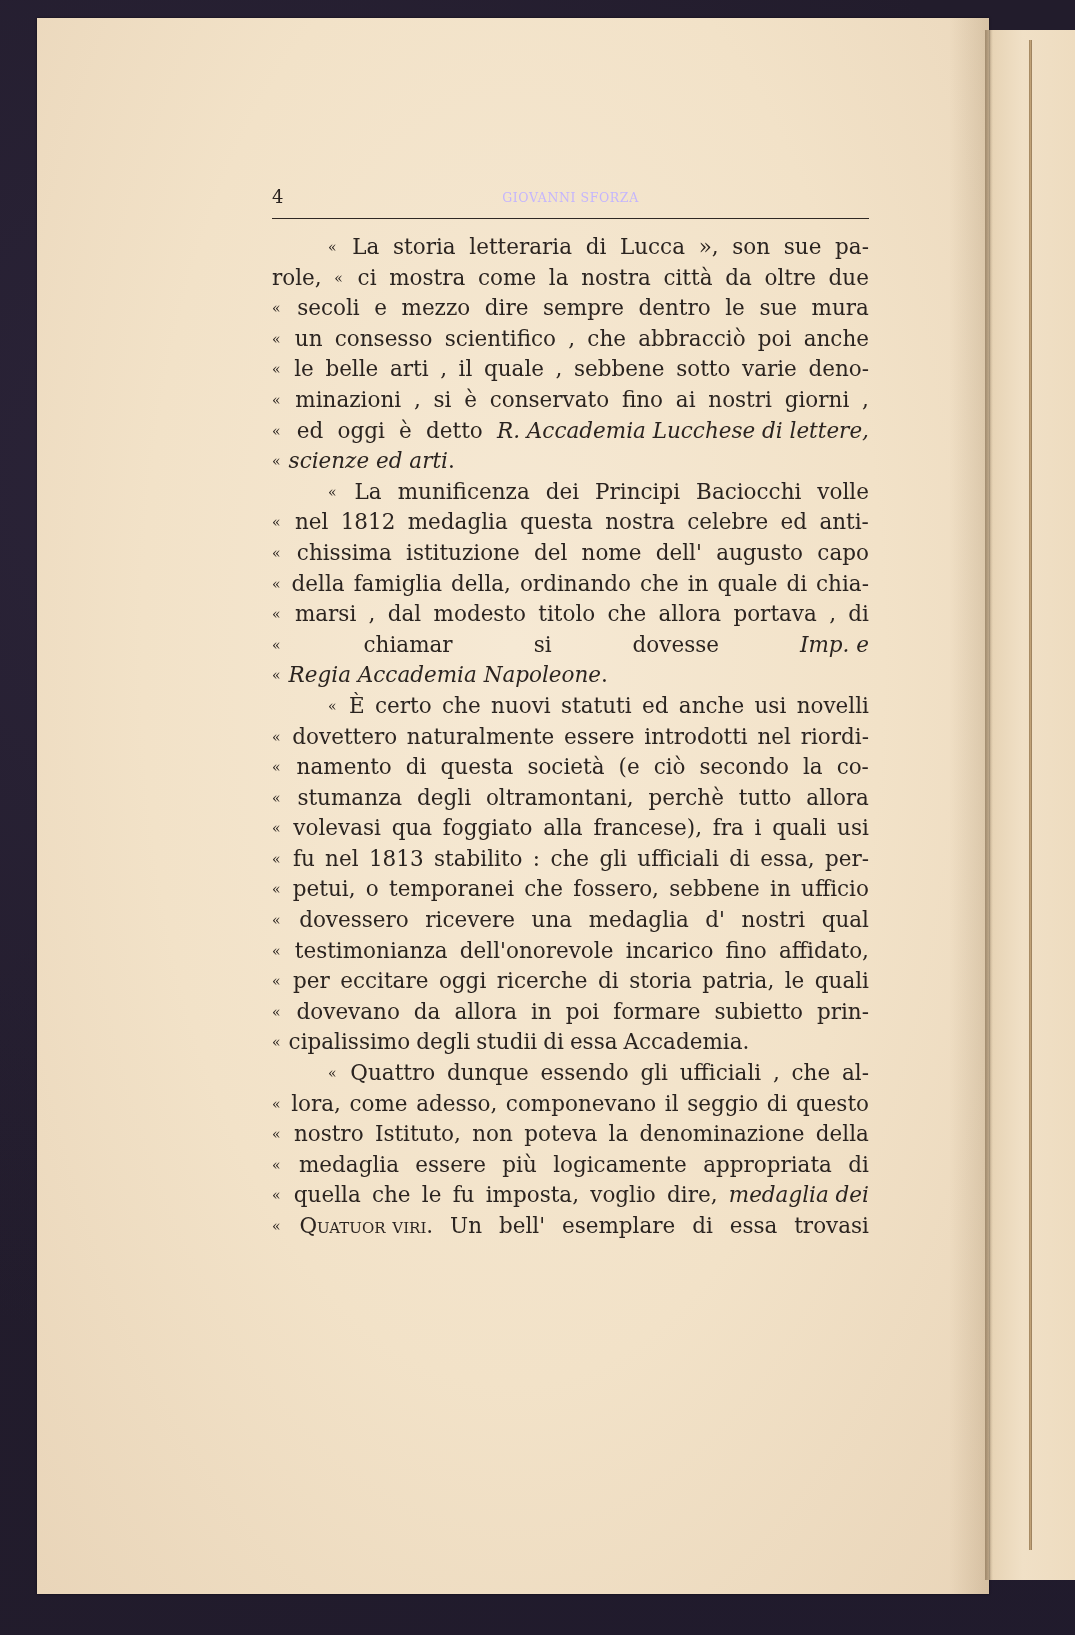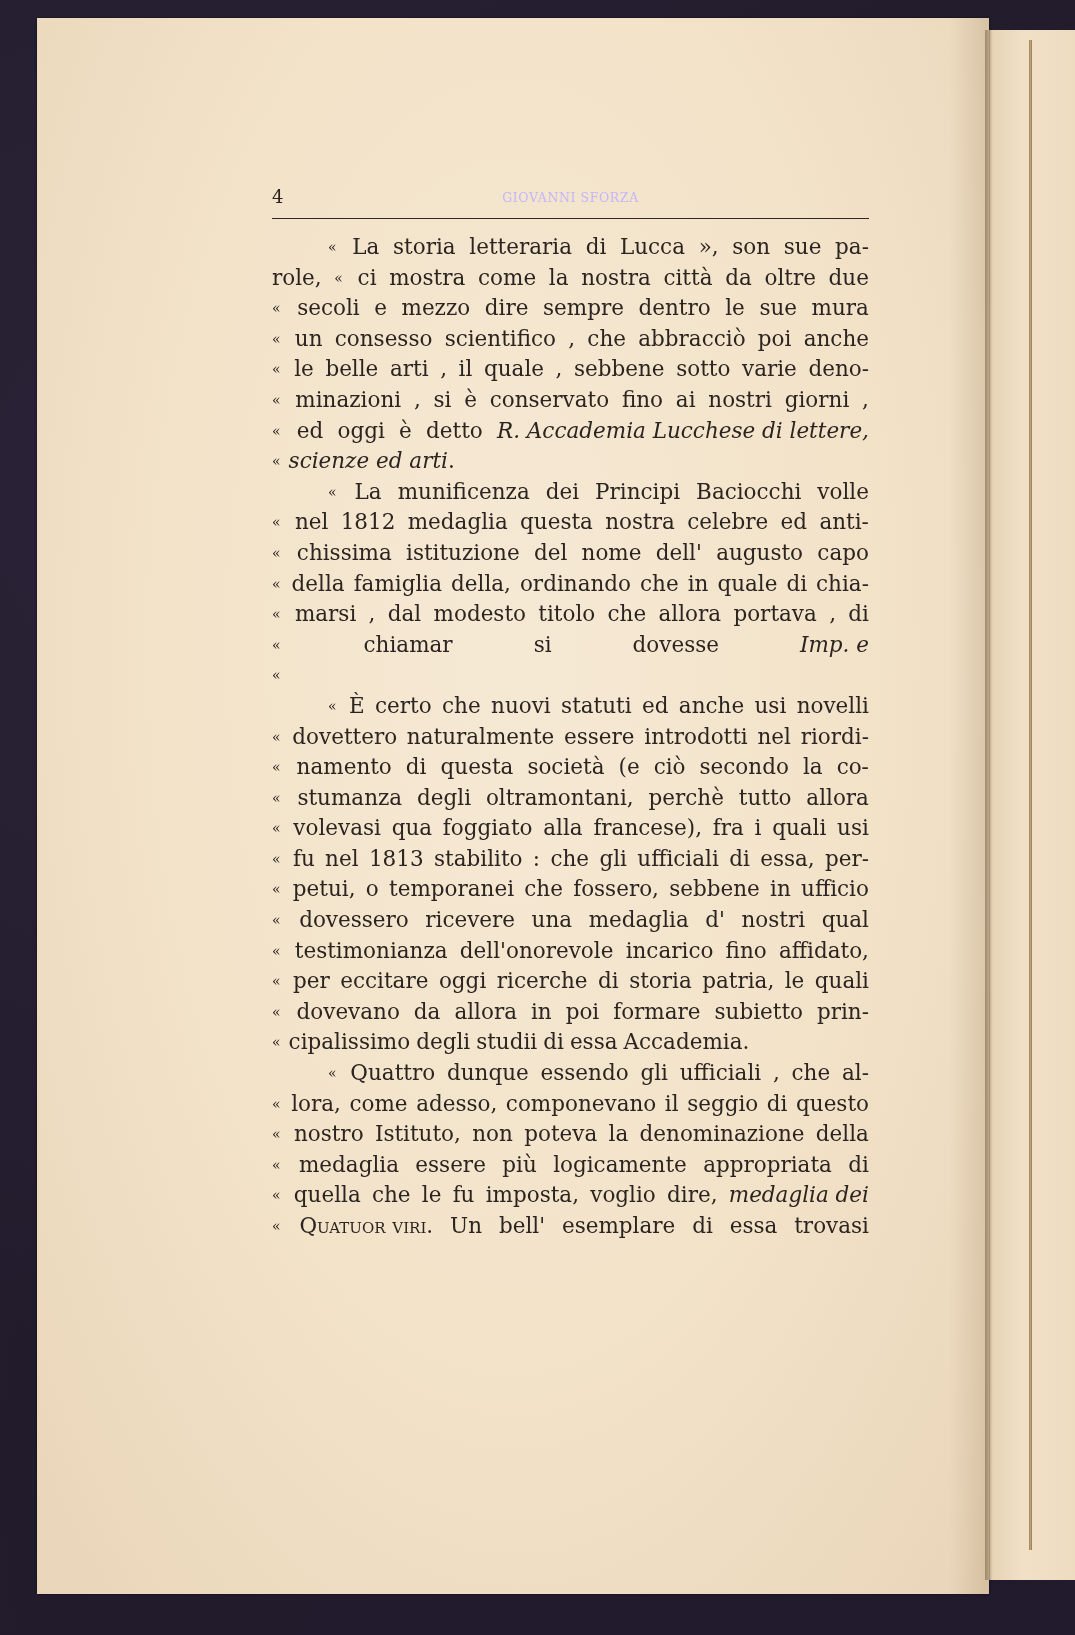--- a/index.html
+++ b/index.html
@@ -230,20 +230,21 @@
     </div>
     <div class="line">
       <span class="quote-mark">«</span>
       <span>chiamar</span>
       <span>si</span>
       <span>dovesse</span>
       <span><em>Imp. e</em></span>
     </div>
     <div class="line last">
       <span class="quote-mark">«</span>
+      <span><em>Regia Accademia Napoleone</em>.</span>
     </div>
     <div class="line indent">
       <span class="quote-mark">«</span>
       <span>È</span>
       <span>certo</span>
       <span>che</span>
       <span>nuovi</span>
       <span>statuti</span>
       <span>ed</span>
       <span>anche</span>

